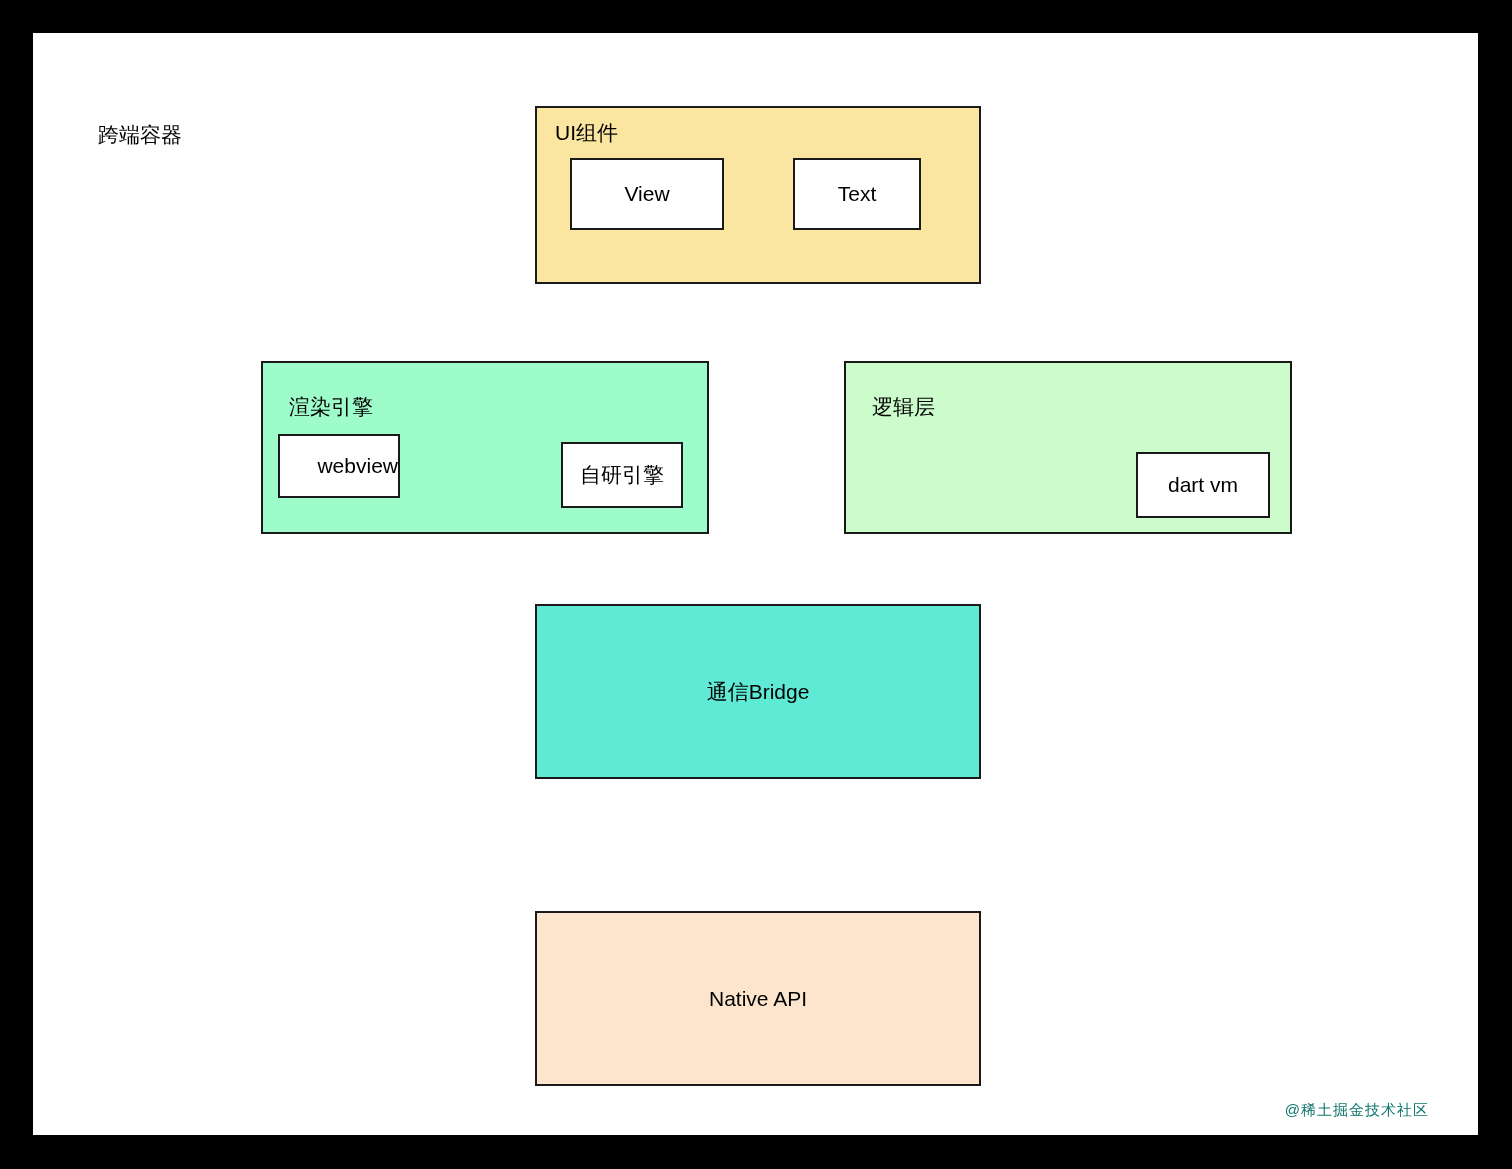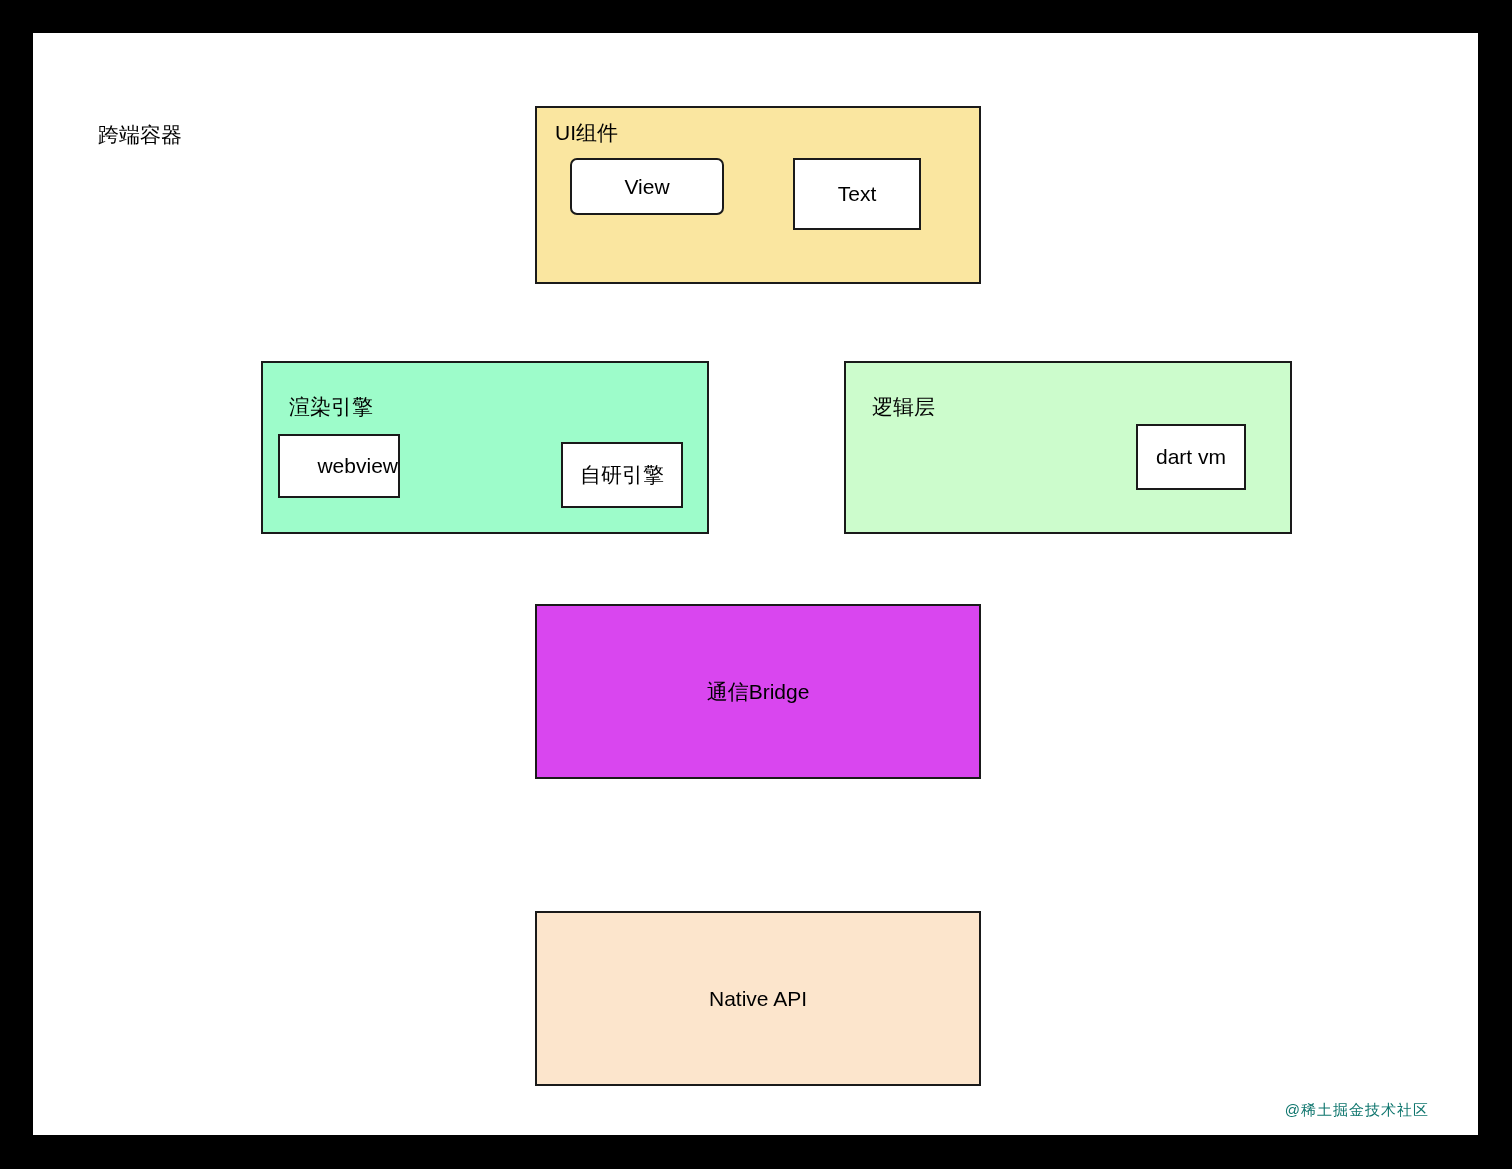--- a/index.html
+++ b/index.html
@@ -94,33 +94,33 @@
     left: 62px;
     top: 85px;
     font-size: 21px;
     color: #000000;
     white-space: nowrap;
   }
 
   
   #ui-components-group { left: 499px; top: 70px; width: 446px; height: 178px; }
   #ui-components-label { left: 519px; top: 86px; }
-  #node-view { left: 534px; top: 122px; width: 154px; height: 57px; border-radius: 7px; }
+  #node-view { left: 534px; top: 122px; width: 154px; height: 72px; }
   #node-text { left: 757px; top: 122px; width: 128px; height: 72px; }
 
   #render-engine-group { left: 225px; top: 325px; width: 448px; height: 173px; }
   #render-engine-label { left: 253px; top: 360px; }
   #node-webview { left: 242px; top: 398px; width: 122px; height: 64px; justify-content: flex-end; }
   #node-native { left: 381px; top: 398px; width: 118px; height: 66px; }
   #node-self-engine { left: 525px; top: 398px; width: 122px; height: 66px; margin-top: 8px; }
 
   #logic-layer-group { left: 808px; top: 325px; width: 448px; height: 173px; }
   #logic-layer-label { left: 836px; top: 360px; }
   #node-js-engine { left: 859px; top: 398px; width: 122px; height: 66px; }
-  #node-dart-vm { left: 1100px; top: 388px; width: 110px; height: 66px; }
+  #node-dart-vm { left: 1100px; top: 416px; width: 134px; height: 66px; }
 
   #bridge-layer { left: 499px; top: 568px; width: 446px; height: 175px; }
   #native-api-layer { left: 499px; top: 858px; width: 446px; height: 175px; }
 
   
   #watermark {
     position: absolute;
     right: 46px;
     bottom: 12px;
     font-size: 15px;
@@ -155,21 +155,21 @@
       <div id="node-self-engine" class="node-box">
         <span class="node-label">自研引擎</span>
       </div>
 
       <div id="logic-layer-group" class="group-box" style="background-color: rgb(204, 252, 204);"></div>
       <div id="logic-layer-label" class="group-label">逻辑层</div>
       <div id="node-dart-vm" class="node-box">
         <span class="node-label">dart vm</span>
       </div>
 
-      <div id="bridge-layer" class="layer-box" style="background-color: #d946ef;">
+      <div id="bridge-layer" class="layer-box" style="background-color: #5eead4;">
         <span class="layer-label">通信Bridge</span>
       </div>
 
       <div id="native-api-layer" class="layer-box" style="background-color: rgb(252, 229, 204); margin-top: 17px;">
         <span class="layer-label">Native API</span>
       </div>
 
       <div id="watermark">@稀土掘金技术社区</div>
 
     </div>

